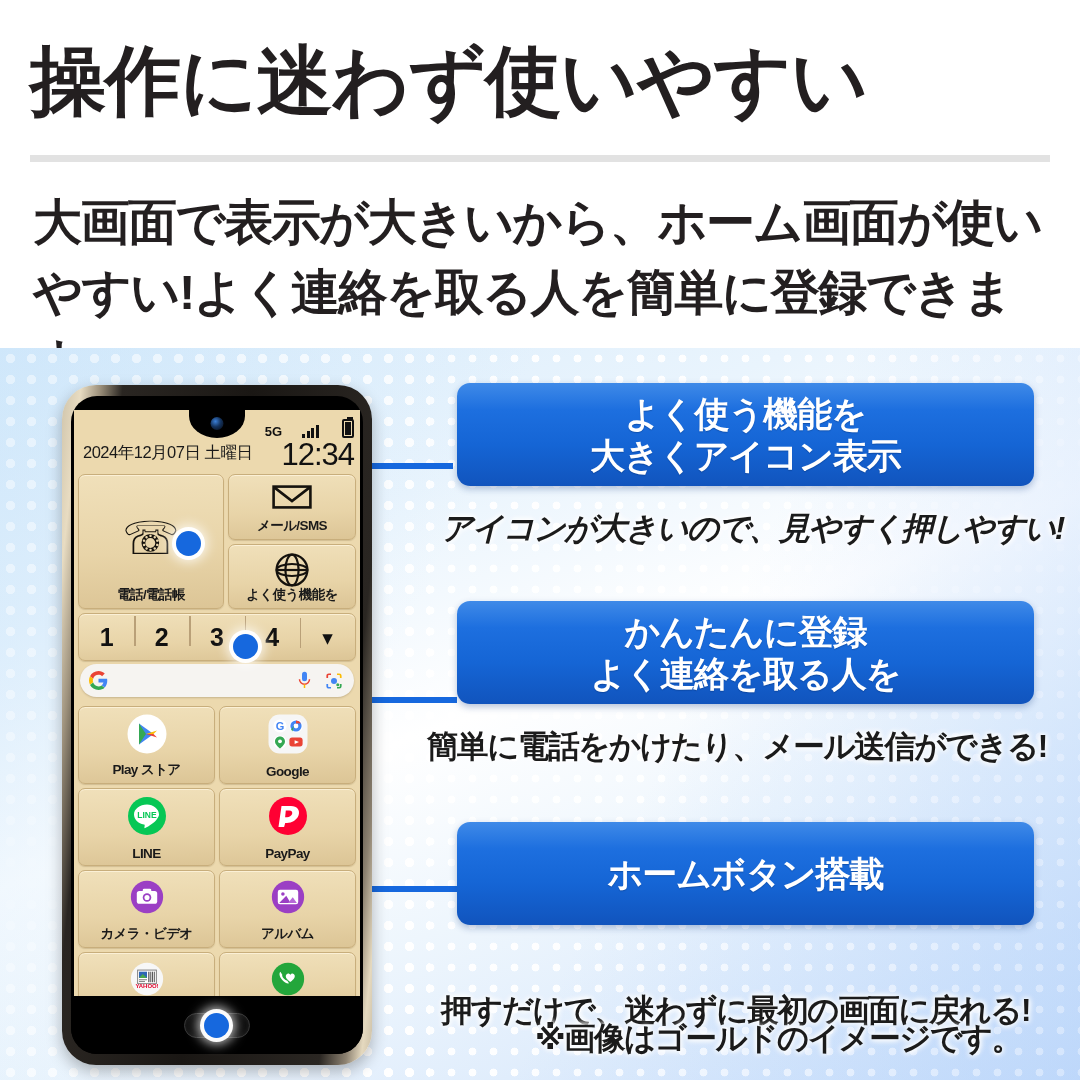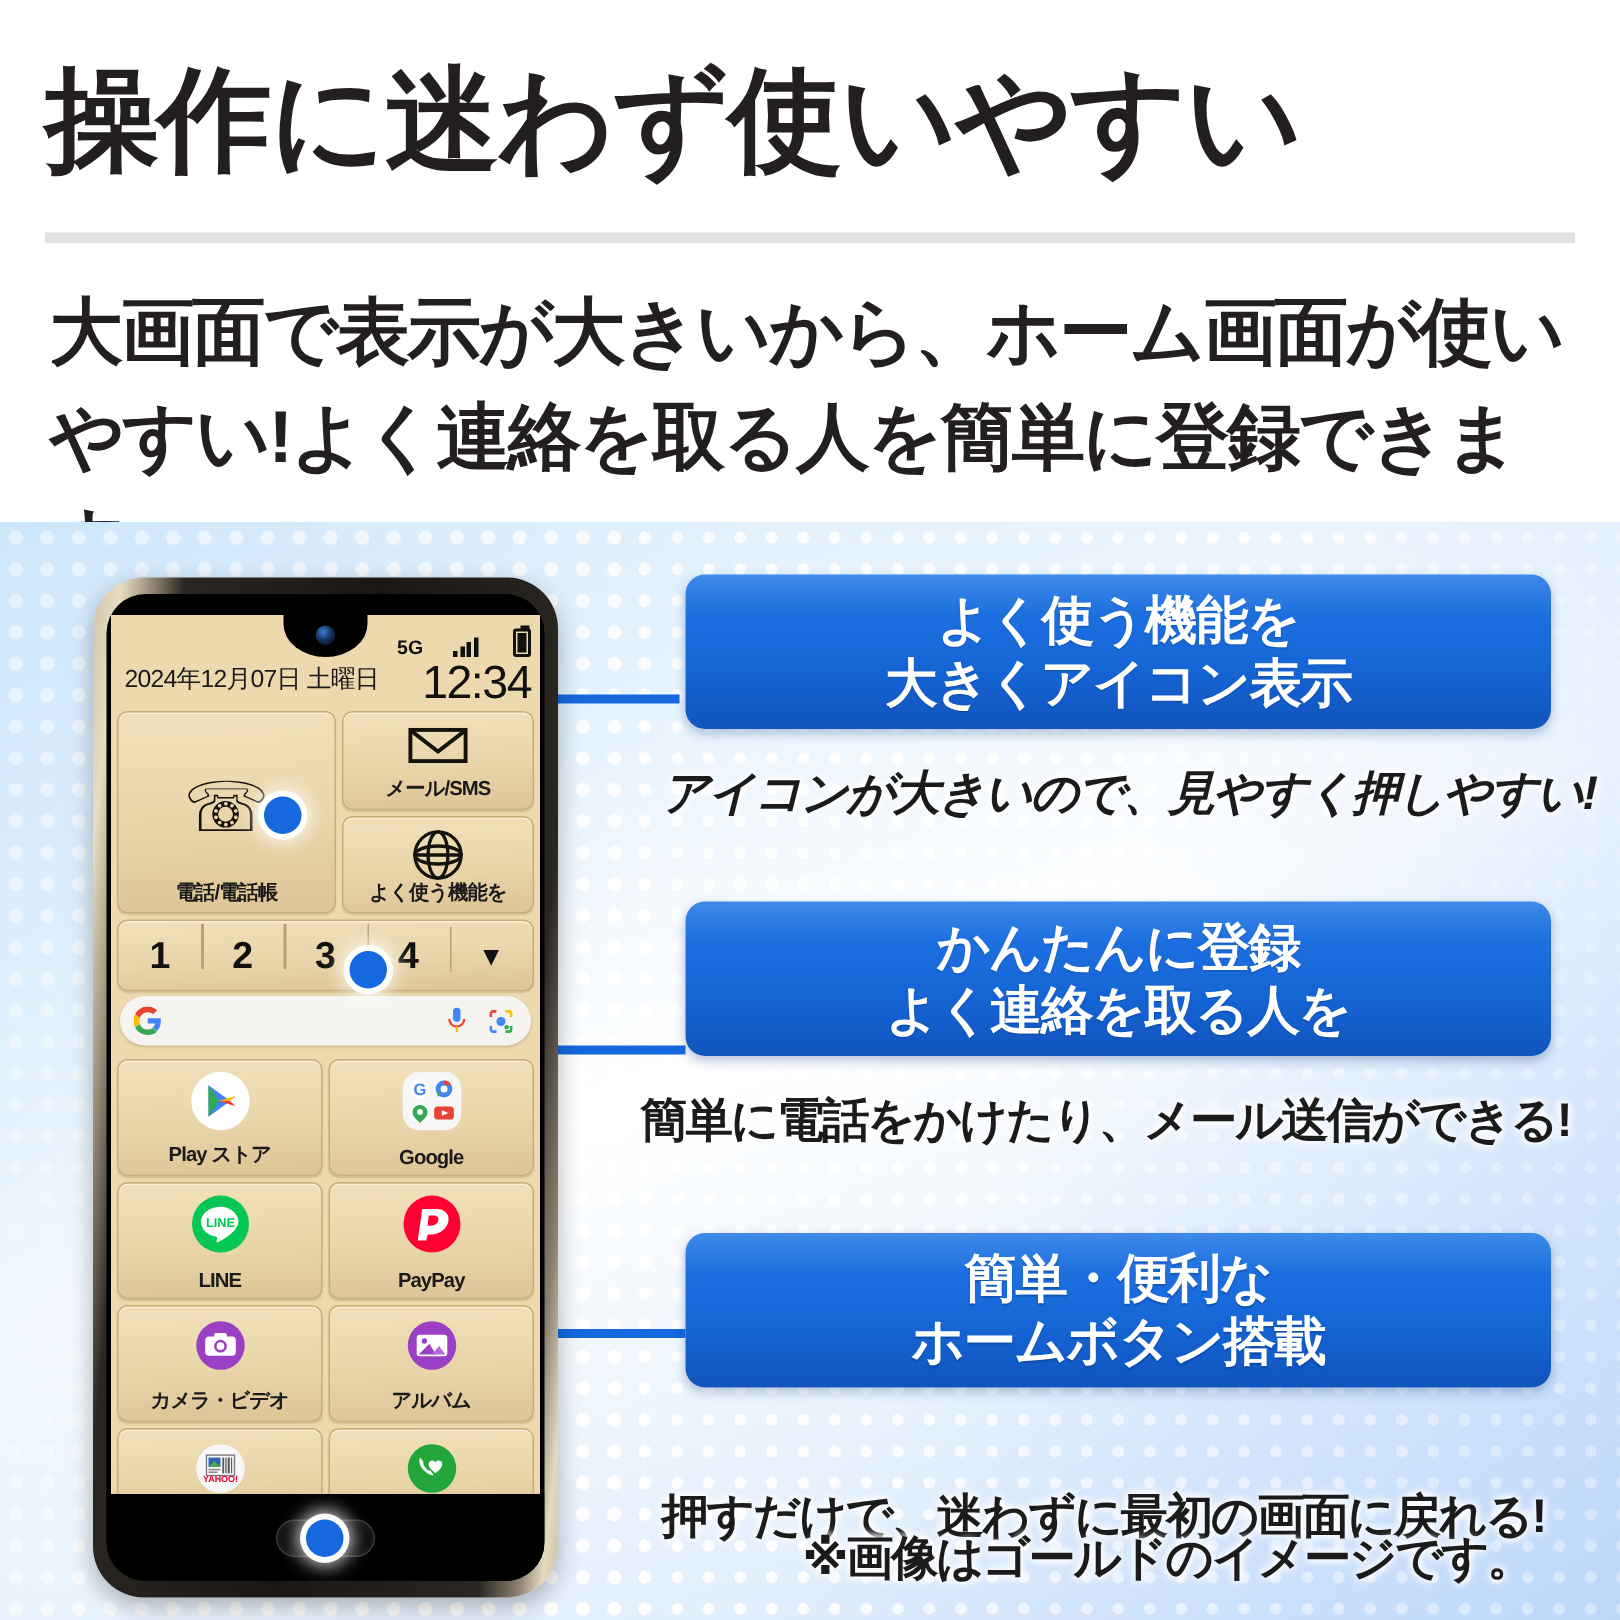--- a/index.html
+++ b/index.html
@@ -477,18 +477,17 @@
 </div>
 <div class="caption" style="left:441px; top:508px;font-style:italic;">アイコンが大きいので、見やすく押しやすい!</div>
 
 <div class="callout" style="left:441px; top:601px;">
   <div class="callout-line">かんたんに登録</div>
   <div class="callout-line">よく連絡を取る人を</div>
 </div>
 <div class="caption" style="left:427px; top:726px;">簡単に電話をかけたり、メール送信ができる!</div>
 
 <div class="callout" style="left:441px; top:822px;">
-  <div class="callout-line">簡単・便利な</div>
   <div class="callout-line">ホームボタン搭載</div>
 </div>
 <div class="caption" style="left:441px; top:990px;">押すだけで、迷わずに最初の画面に戻れる!</div>
 
 <div id="disclaimer" style="left:535px; top:1018px;">※画像はゴールドのイメージです。</div>
 
 </body></html>

